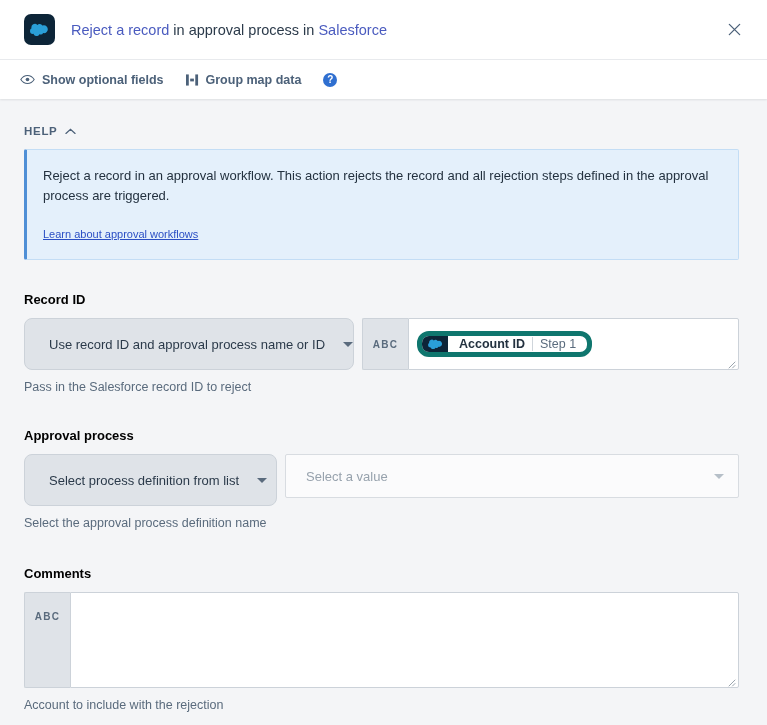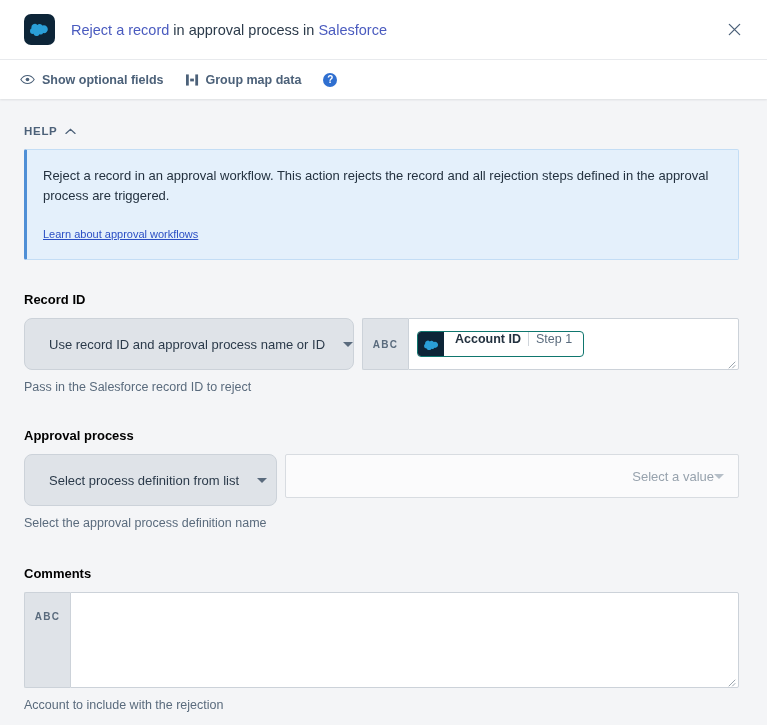--- a/index.html
+++ b/index.html
@@ -218,24 +218,24 @@
     min-height: 44px;
     position: relative;
     display: flex;
     align-items: center;
     padding: 5px 8px;
     cursor: text;
   }
 
   .token {
     display: inline-flex;
-    align-items: flex-start;
+    align-items: center;
     background: #ffffff;
-    border: 1px solid #0f766e;
-    border-radius: 4px;
+    border: 5px solid #0f766e;
+    border-radius: 12px;
     height: 26px;
     overflow: hidden;
     cursor: pointer;
     max-width: 100%;
   }
   .token-icon {
     width: 26px;
     height: 26px;
     background: #0d2538;
     display: flex;
@@ -274,21 +274,21 @@
 
   
   .value-select {
     flex: 1 1 auto;
     background: #fbfbfc;
     border: 1px solid #d8dce1;
     border-radius: 2px;
     height: 44px;
     display: flex;
     align-items: center;
-    justify-content: flex-end;
+    justify-content: space-between;
     padding: 0 14px 0 20px;
     cursor: pointer;
   }
   .value-placeholder {
     font-size: 13px;
     color: #97a2ad;
   }
 
   
   .textarea-row {

